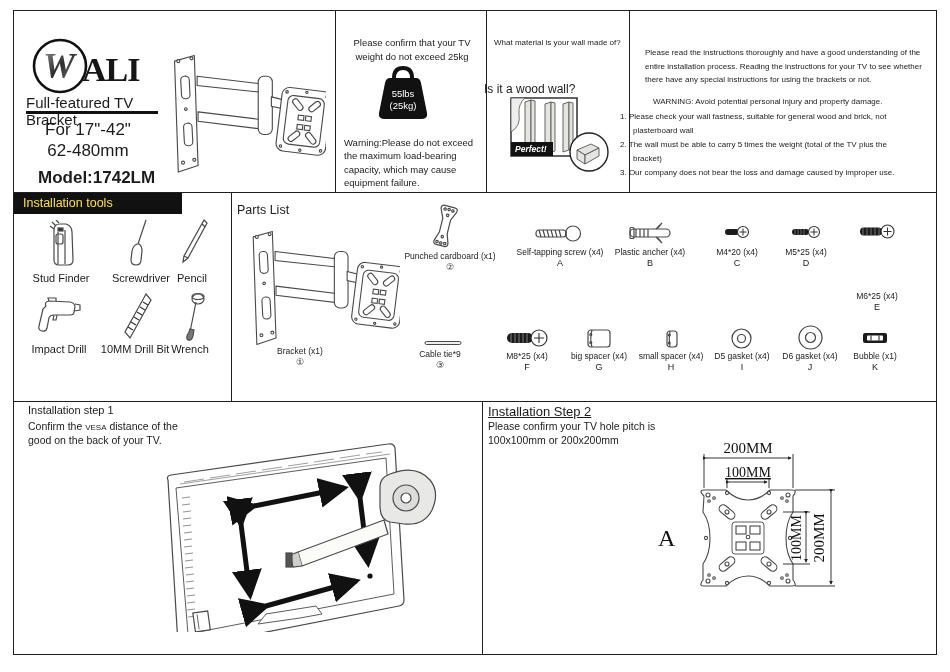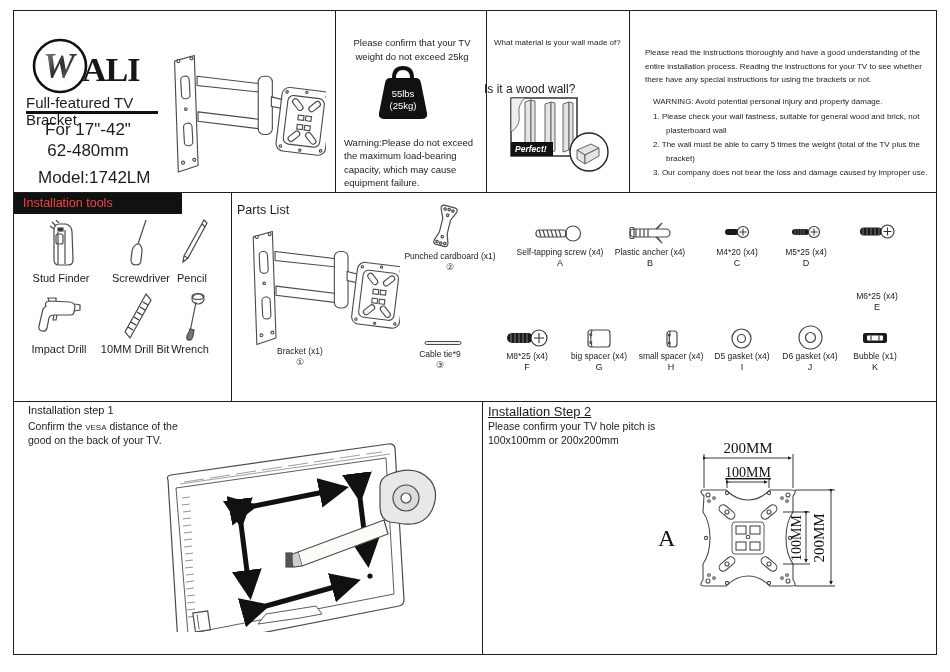--- a/index.html
+++ b/index.html
@@ -85,21 +85,21 @@
 
 <svg class="abs" style="left:30px;top:36px;" width="110" height="60" viewBox="0 0 110 60">
   <circle cx="30" cy="30" r="26" fill="none" stroke="#111" stroke-width="2.6"></circle>
   <text x="13" y="42" font-family="Liberation Serif,serif" font-style="italic" font-weight="bold" font-size="36" fill="url(#wgrad)">W</text>
   <text x="52" y="45" font-family="Liberation Serif,serif" font-weight="bold" font-size="34" letter-spacing="-1" fill="#161616">ALI</text>
 </svg>
 <div class="abs" style="left:26px;top:94px;width:150px;font-size:15px;">Full-featured TV Bracket</div>
 <div class="abs" style="left:26px;top:111px;width:132px;height:3px;background:#111;"></div>
 <div class="abs ctr" style="left:28px;top:120px;width:120px;font-size:17px;">For 17"-42"</div>
 <div class="abs ctr" style="left:28px;top:141px;width:120px;font-size:17px;">62-480mm</div>
-<div class="abs" style="left:38px;top:168px;font-size:17px;">Model:1742LM</div>
+<div class="abs" style="left:38px;top:168px;font-size:17px;font-weight:bold;">Model:1742LM</div>
 <svg class="abs" style="left:166px;top:48px;" width="160" height="141" viewBox="0 0 170 150">
   <use href="#bracketSym"></use>
 </svg>
 
 <div class="abs ctr" style="left:342px;top:36px;width:140px;font-size:9.5px;line-height:1.45;">
   <span>Please confirm that your TV</span><br>
   <span>weight do not exceed 25kg</span>
 </div>
 <svg class="abs" style="left:372px;top:66px;" width="62" height="56" viewBox="0 0 62 56">
   <path d="M22,12 Q22,2 31,2 Q40,2 40,12" fill="none" stroke="#111" stroke-width="4"></path>
@@ -127,27 +127,27 @@
     <path d="M72,58 L86,52 L94,56 L80,63 Z"></path>
     <path d="M72,58 L80,63 L80,72 L72,67 Z"></path>
     <path d="M80,63 L94,56 L94,64 L80,72 Z"></path>
   </g>
   <rect x="6" y="50" width="42" height="14" fill="#111"></rect>
   <text x="10" y="60" font-size="8.5" font-style="italic" font-weight="bold" fill="#fff" font-family="Liberation Sans,sans-serif">Perfect!</text>
 </svg>
 
 <div class="abs" style="left:645px;top:46px;width:283px;font-size:8px;line-height:1.7;">Please read the instructions thoroughly and have a good understanding of the entire installation process. Reading the instructions for your TV to see whether there have any special instructions for using the brackets or not.</div>
 <div class="abs" style="left:653px;top:97px;width:275px;font-size:8px;">WARNING: Avoid potential personal injury and property damage.</div>
-<div class="abs" style="left:653px;top:110px;width:277px;font-size:8px;line-height:1.75;">
+<div class="abs" style="left:620px;top:110px;width:277px;font-size:8px;line-height:1.75;">
   <div style="padding-left:13px;text-indent:-13px;">1. Please check your wall fastness, suitable for general wood and brick, not plasterboard wall</div>
   <div style="padding-left:13px;text-indent:-13px;">2. The wall must be able to carry 5 times the weight (total of the TV plus the bracket)</div>
   <div style="padding-left:13px;text-indent:-13px;">3. Our company does not bear the loss and damage caused by improper use.</div>
 </div>
 
-<div class="abs" style="left:14px;top:193px;width:168px;height:21px;background:#111;color:#ef4444;font-size:12.5px;line-height:21px;padding-left:9px;box-sizing:border-box;">
+<div class="abs" style="left:14px;top:193px;width:168px;height:21px;background:#111;color:#fde047;font-size:12.5px;line-height:21px;padding-left:9px;box-sizing:border-box;">
   <span>Installation tools</span>
 </div>
 
 <svg class="abs" style="left:42px;top:220px;" width="42" height="48" viewBox="0 0 42 48">
   <g class="lineart">
     <path d="M12,10 Q12,4 18,4 L24,4 Q30,6 30,12 L31,40 Q31,45 26,45 L17,45 Q12,45 12,40 Z"></path>
     <path d="M16,12 L16,44"></path>
       <path d="M23,10 L23,44"></path>
     <rect x="14" y="14" width="7" height="10" rx="2"></rect>
     <path d="M8,6 L12,9 M10,2 L14,6 M14,0 L17,3"></path>

